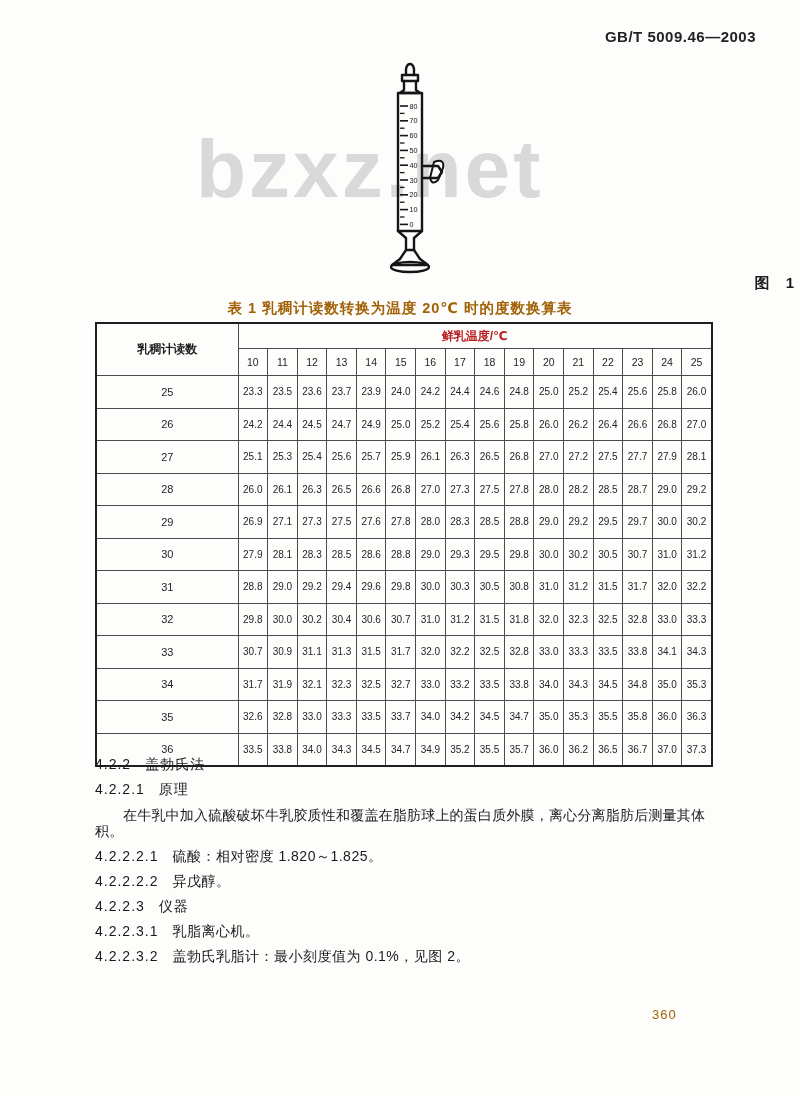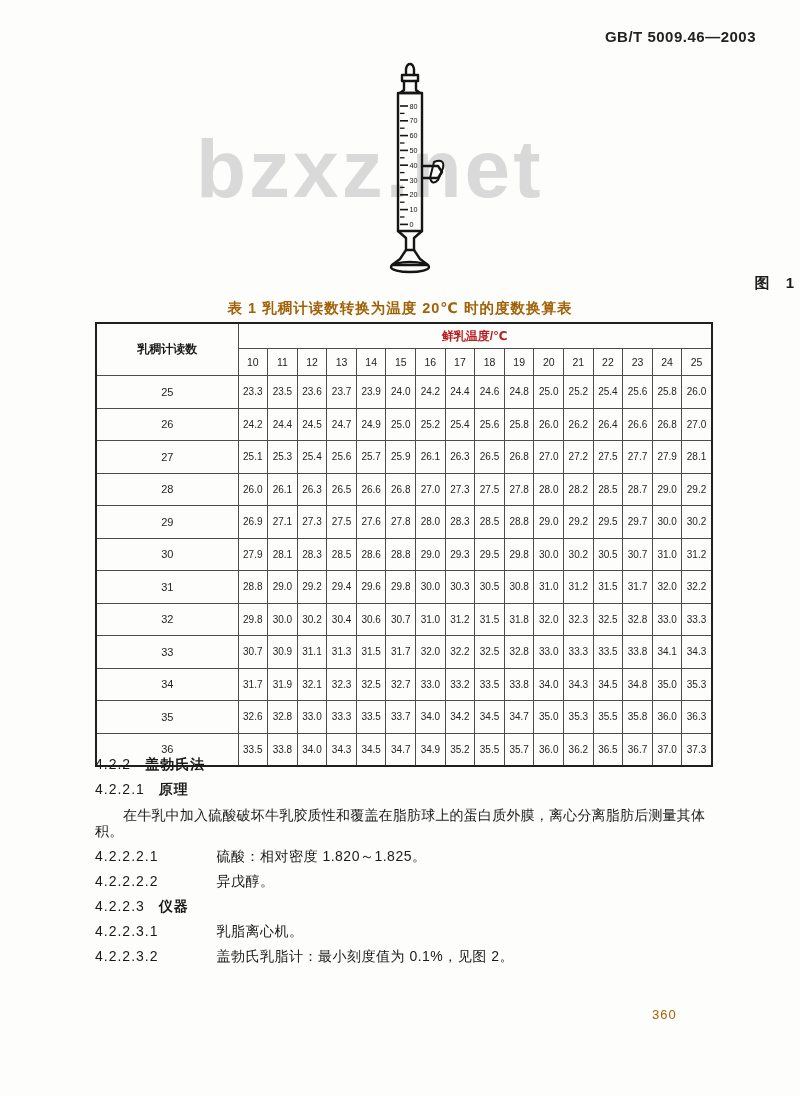--- a/index.html
+++ b/index.html
@@ -54,22 +54,22 @@
   .conv-table .temp-cell{font-size:10.5px;height:26px;}
   .conv-table tbody th{font-size:11px;height:31.5px;}
   .conv-table tbody td{font-size:10px;}
   .conv-table tbody tr.dashed td,.conv-table tbody tr.dashed th{border-bottom:1px dashed #8a8a8a;}
   .body-text{
     position:absolute;left:95px;top:757px;width:628px;
     font-size:14px;color:#1a1a1a;
   }
   .clause-line{margin:0 0 9.5px 0;line-height:15.5px;white-space:nowrap;}
   .clause-num{font-weight:normal;letter-spacing:1px;margin-right:14px;}
-  .clause-title-bold{font-weight:bold;letter-spacing:1px;}
-  .clause-title-normal{font-weight:normal;letter-spacing:.5px;margin-left:44px;}
+  .clause-title-bold{font-weight:normal;letter-spacing:1px;}
+  .clause-title-normal{font-weight:normal;letter-spacing:.5px;}
   .clause-para{margin:0 0 9.5px 0;line-height:16px;text-indent:2em;letter-spacing:.2px;}
   .page-number{
     position:absolute;left:652px;top:1007px;
     font-size:13px;color:#a16207;letter-spacing:1px;
   }
 </style>
 </head>
 <body>
 
 <div class="page">

